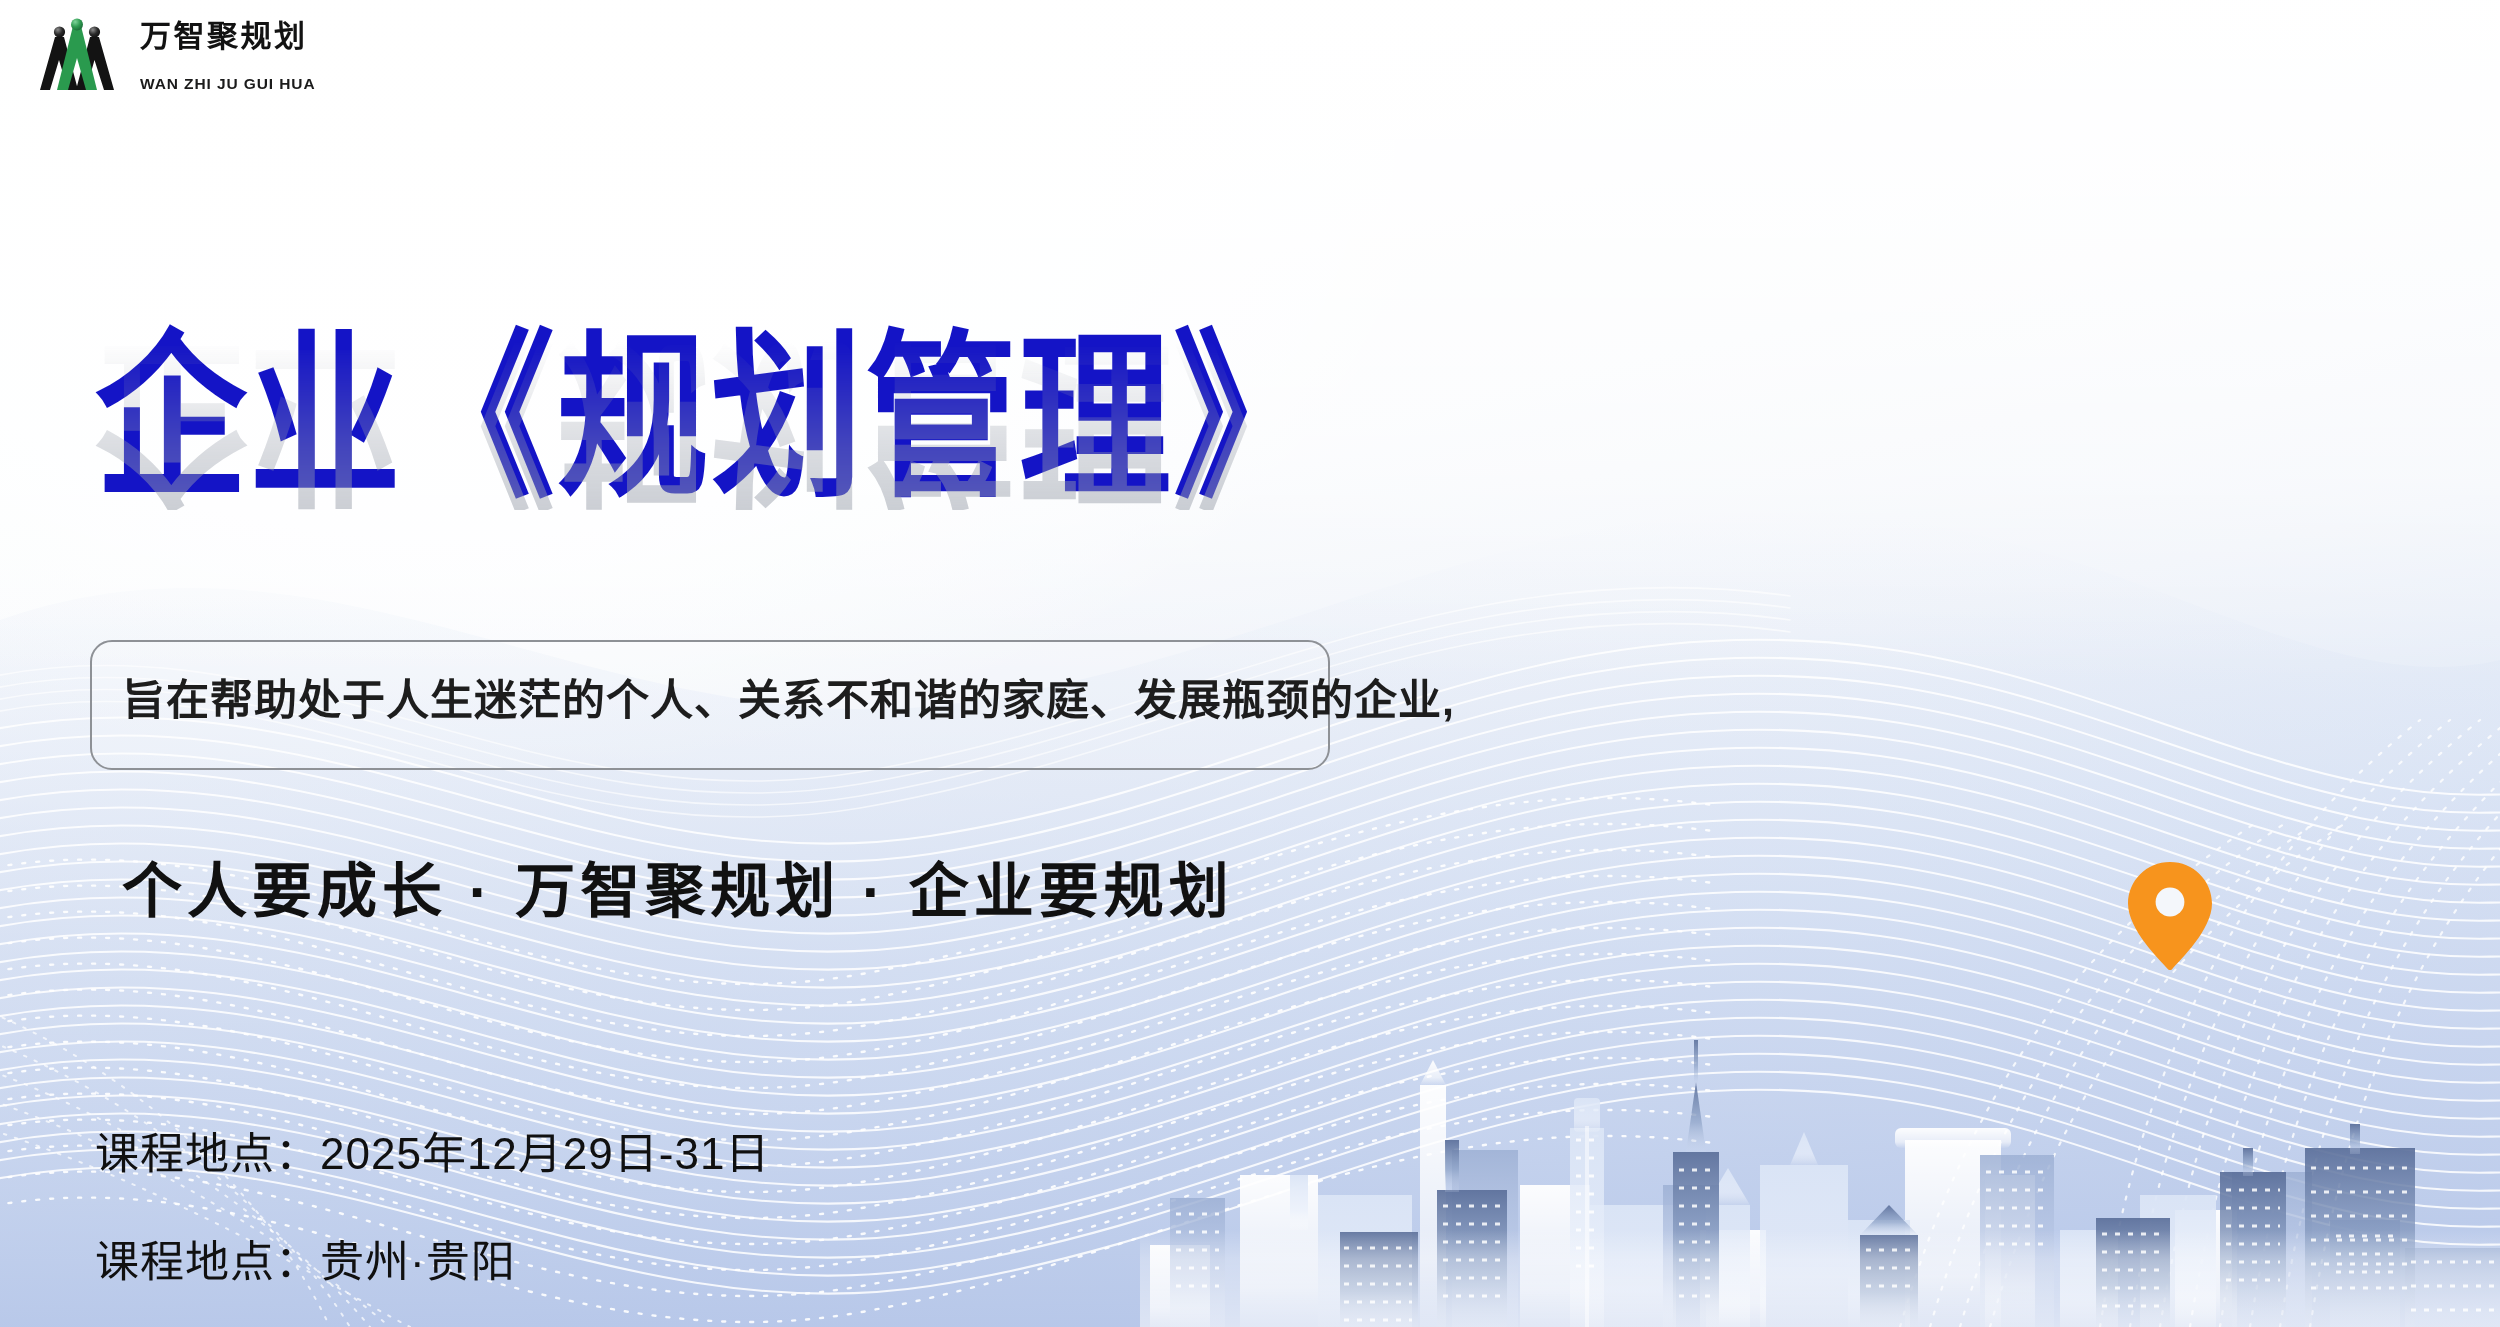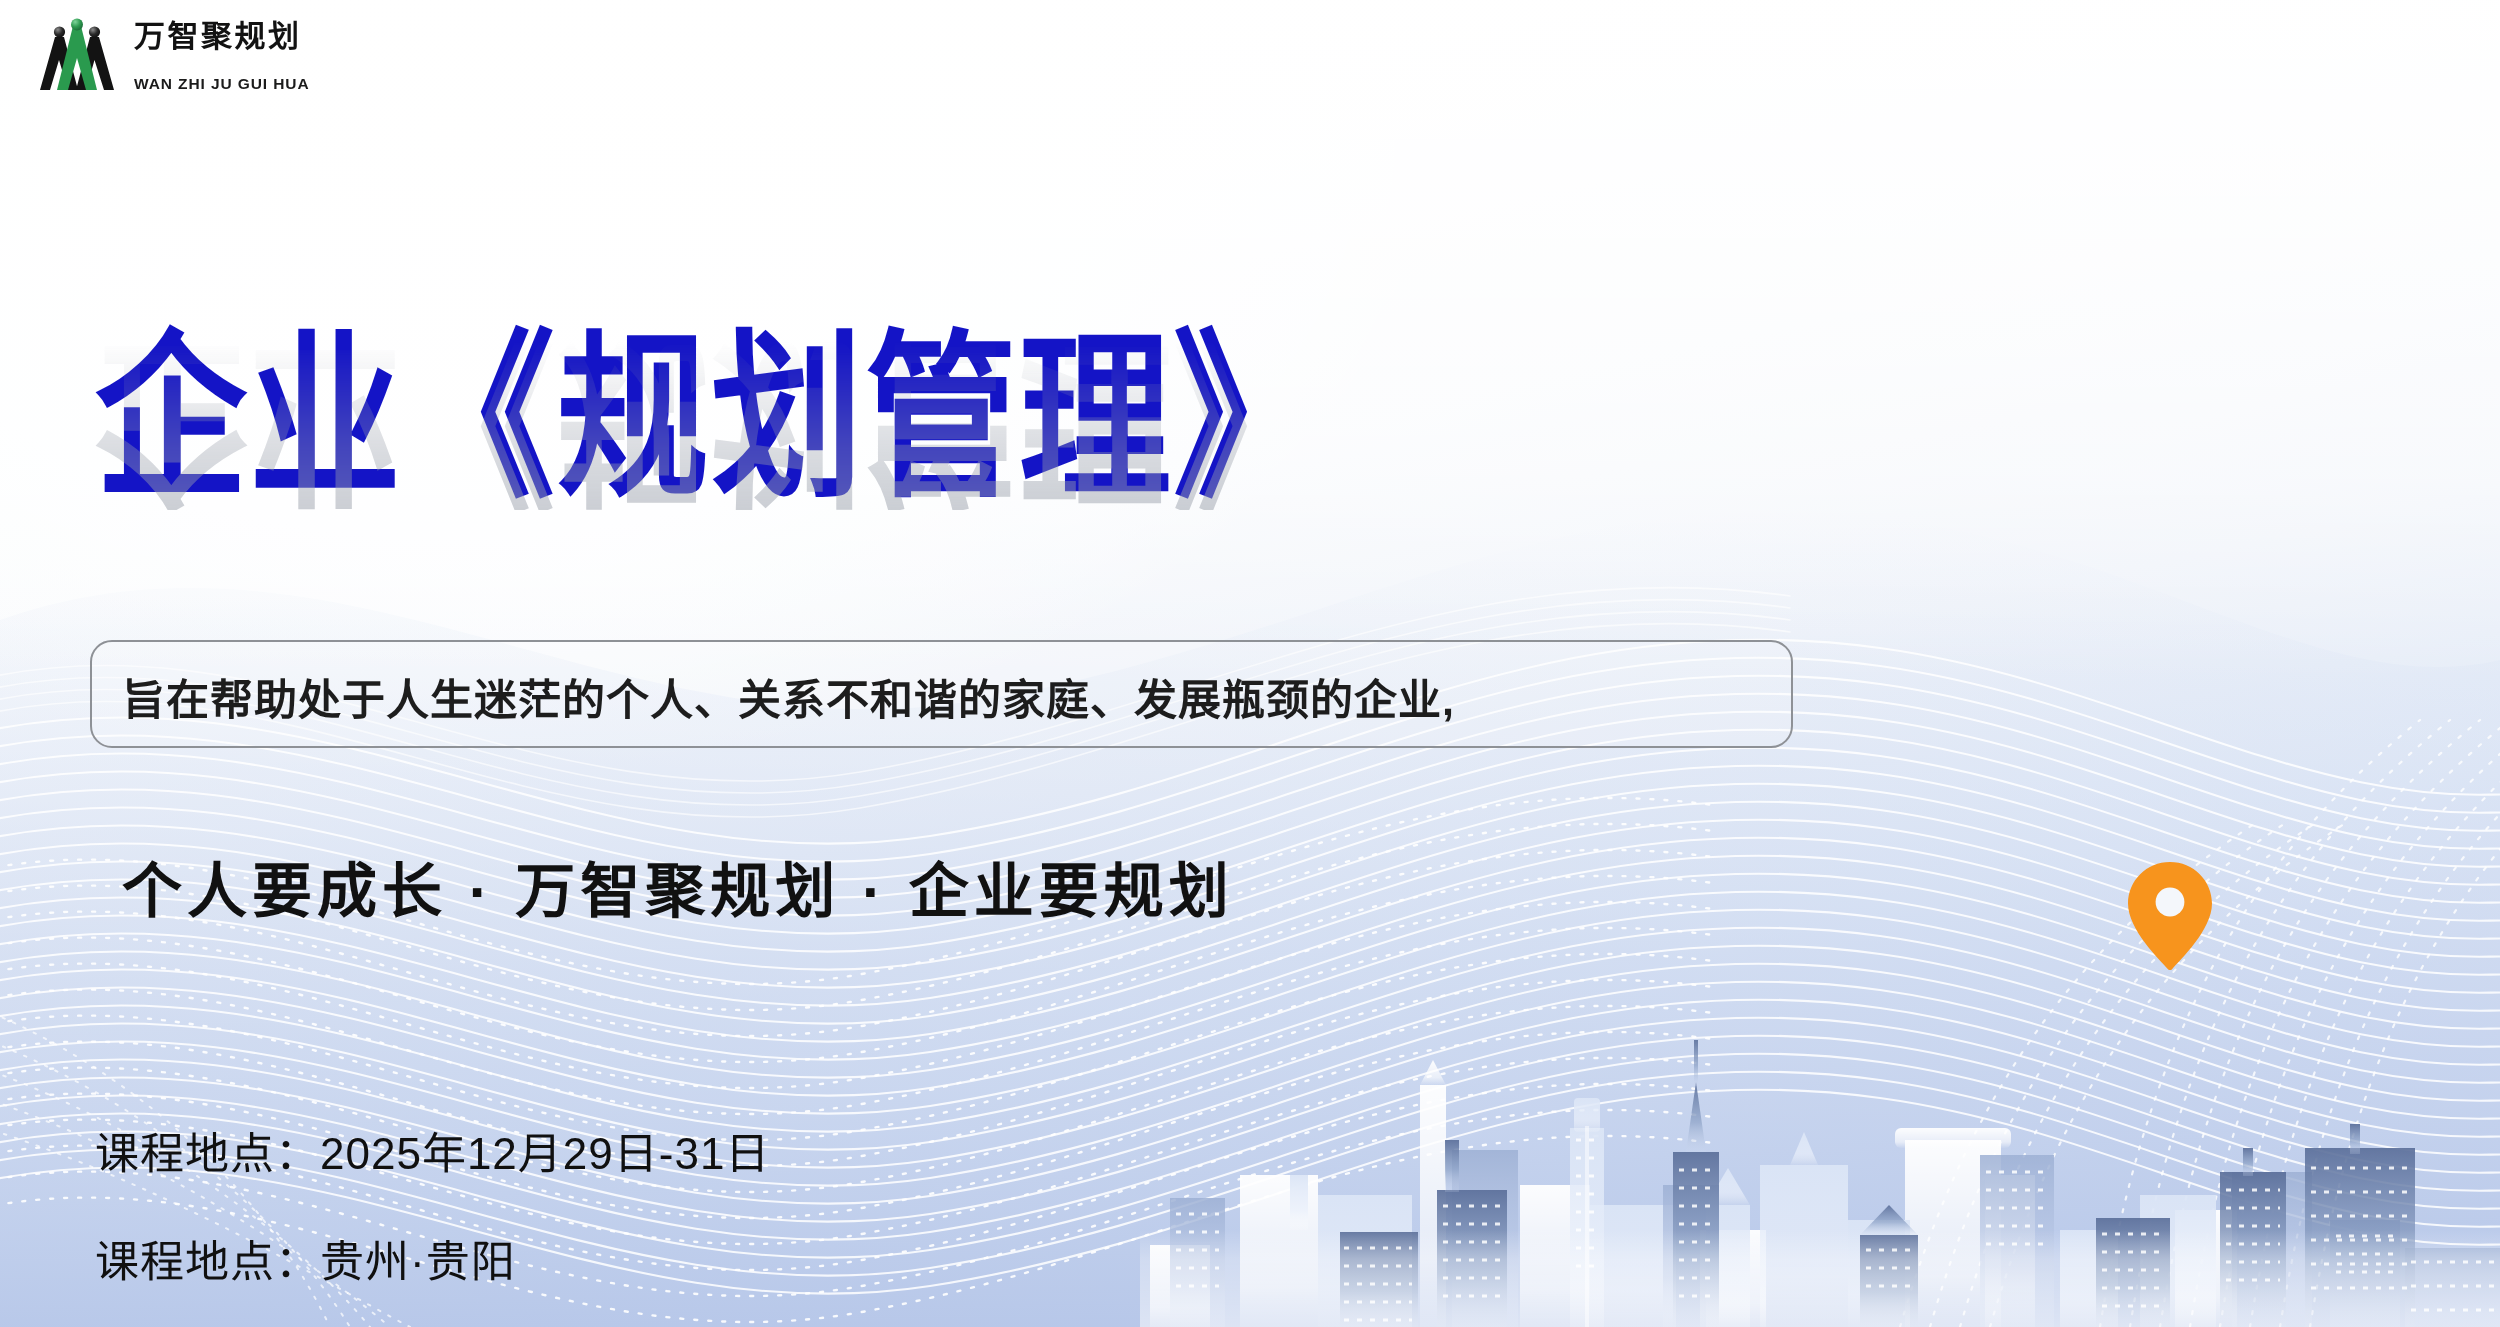--- a/index.html
+++ b/index.html
@@ -36,21 +36,21 @@
   }
   .bg-layer svg { display: block; width: 100%; height: 100%; }
 
   
   .logo-block {
     position: absolute;
     left: 34px;
     top: 16px;
     display: flex;
     align-items: center;
-    gap: 14px;
+    gap: 20px;
     z-index: 40;
   }
   .logo-mark { width: 86px; height: 80px; flex: none; }
   .logo-text-wrap {
     display: flex;
     flex-direction: column;
     justify-content: center;
     line-height: 1;
   }
   .logo-cn {
@@ -106,22 +106,22 @@
     -webkit-mask-image: linear-gradient(to top, rgba(0,0,0,0) 6%, rgba(0,0,0,0.55) 62%, rgba(0,0,0,0.82) 100%);
     mask-image: linear-gradient(to top, rgba(0,0,0,0) 6%, rgba(0,0,0,0.55) 62%, rgba(0,0,0,0.82) 100%);
     opacity: 0.62;
   }
 
   
   .desc-box {
     position: absolute;
     left: 90px;
     top: 640px;
-    width: 1703px;
-    padding: 24px 30px 10px 30px;
+    width: 1240px;
+    padding: 24px 30px 32px 30px;
     border: 2px solid #8e9196;
     border-radius: 22px;
     background: rgba(255,255,255,0.18);
     z-index: 30;
   }
   .desc-line {
     font-family: "Liberation Sans", "DejaVu Sans", sans-serif;
     font-size: 43px;
     font-weight: 600;
     color: #1d1d1d;

